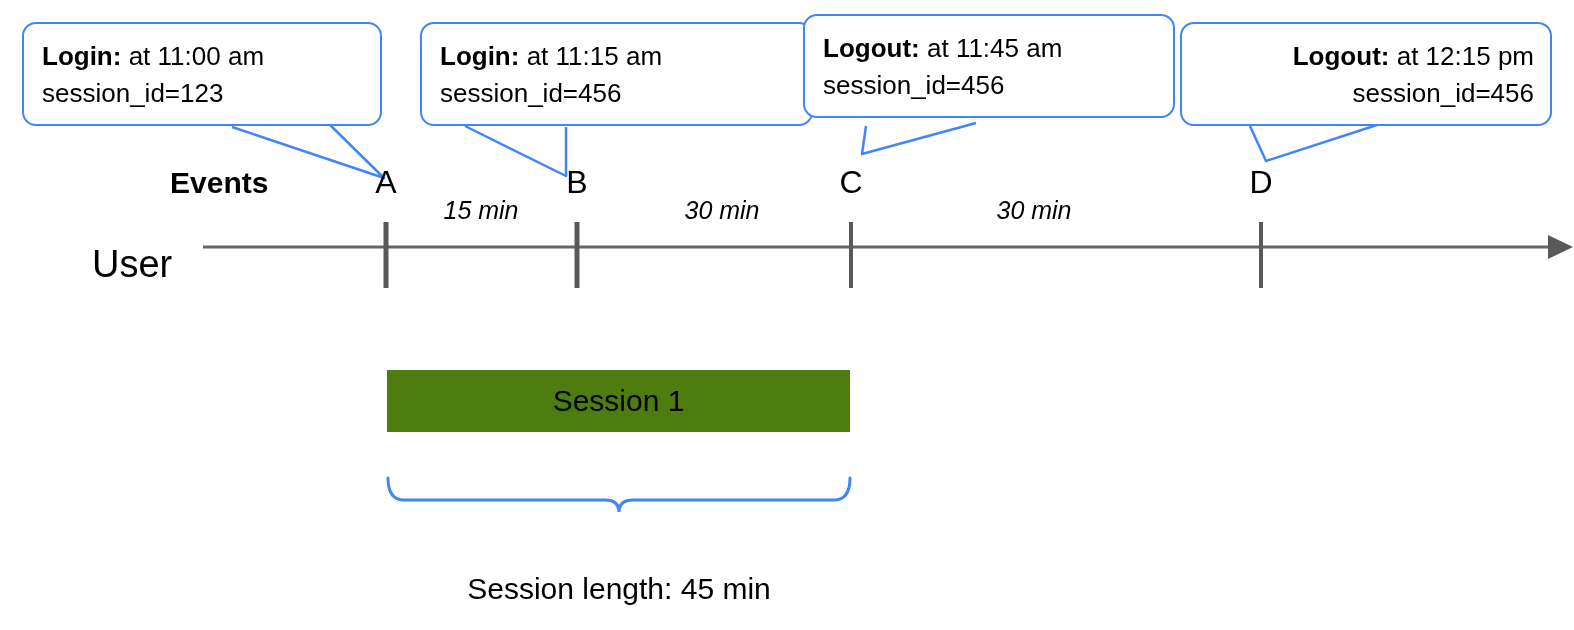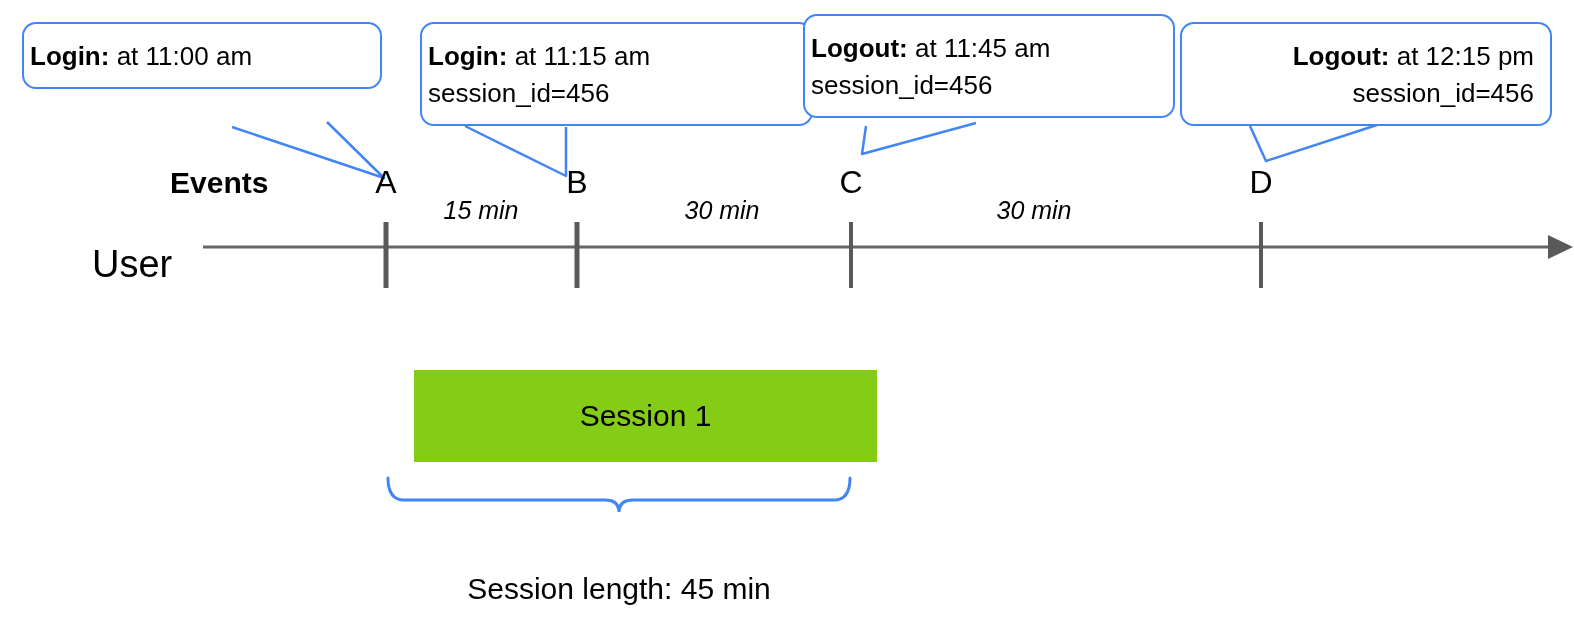--- a/index.html
+++ b/index.html
@@ -29,21 +29,21 @@
     pointer-events: none;
   }
 
   
   .callout {
     position: absolute;
     box-sizing: border-box;
     border: 2px solid #4285f4;
     border-radius: 14px;
     background: #ffffff;
-    padding: 14px 16px 12px 6px;
+    padding: 14px 16px 12px 18px;
     font-size: 26px;
     line-height: 1.42;
     white-space: nowrap;
   }
   .callout .evt {
     font-weight: bold;
   }
   .callout .ln2 {
     display: block;
   }
@@ -79,26 +79,25 @@
     top: 196px;
     font-style: italic;
   }
 
   
   .session-bar {
     position: absolute;
     left: 387px;
     top: 370px;
     width: 463px;
-    height: 92px;
-    background: #84cc16;
+    height: 62px;
+    background: #4d7c0f;
     display: flex;
     align-items: center;
     justify-content: center;
-    margin-left: 27px;
   }
   .session-bar span {
     font-size: 30px;
     color: #000000;
   }
 
   
   .caption {
     position: absolute;
     left: 619px;
@@ -127,20 +126,21 @@
     <polyline points="465,126 566,176 566,127" fill="none" stroke="#4285f4" stroke-width="2.5" stroke-linejoin="round"></polyline>
     <polyline points="866,126 862,154 976,123" fill="none" stroke="#4285f4" stroke-width="2.5" stroke-linejoin="round"></polyline>
     <polyline points="1250,126 1266,161 1380,124" fill="none" stroke="#4285f4" stroke-width="2.5" stroke-linejoin="round"></polyline>
 
     <path d="M 388,478 Q 388,500 404,500 L 605,500 Q 619,500 619,512 Q 619,500 633,500 L 834,500 Q 850,500 850,478" fill="none" stroke="#4285f4" stroke-width="3" stroke-linecap="round"></path>
   </svg>
 
   <div class="callout" style="left:22px; top:22px; width:360px;">
     <span class="evt">Login:</span>
     <span>at 11:00 am</span>
+    <span class="ln2">session_id=123</span>
   </div>
 
   <div class="callout" style="left:420px; top:22px; width:393px;">
     <span class="evt">Login:</span>
     <span>at 11:15 am</span>
     <span class="ln2">session_id=456</span>
   </div>
 
   <div class="callout" style="left:803px; top:14px; width:372px;">
     <span class="evt">Logout:</span>

